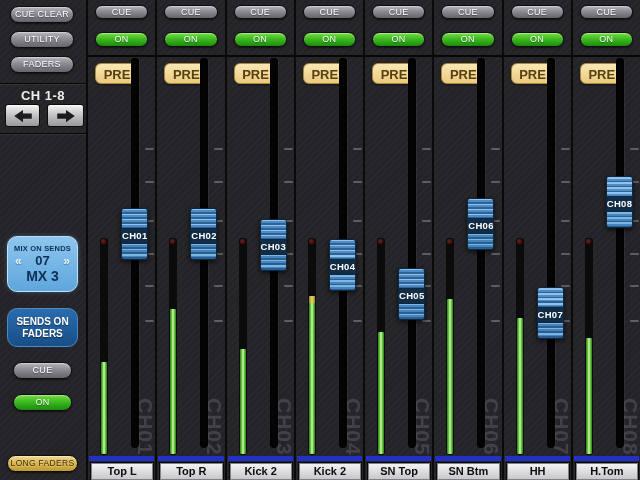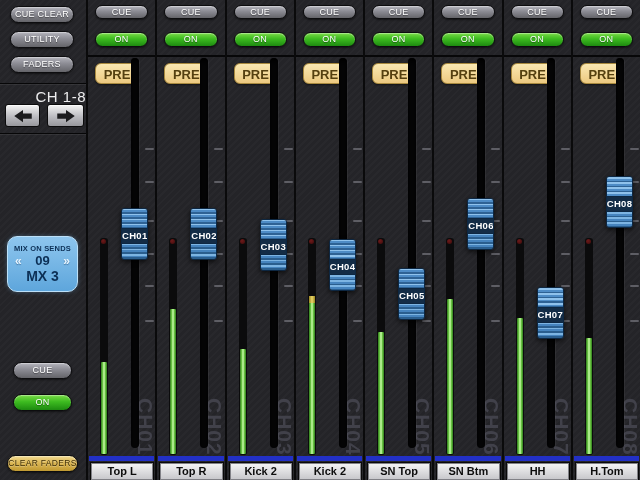--- a/index.html
+++ b/index.html
@@ -25,21 +25,21 @@
   .pill.gold {background:linear-gradient(#f2db90,#dcb755 45%,#c09a32);color:#3d2e08;text-shadow:0 1px 0 rgba(255,255,255,.25);}
 
   
   .sidebar{
     position:relative;width:86px;flex:none;
     background:#242428;
     background-image:repeating-linear-gradient(135deg,rgba(255,255,255,.018) 0 2px,transparent 2px 5px);
   }
   .sb-top{position:absolute;left:10px;width:64px;height:17px;line-height:15px;}
   .sb-div{position:absolute;left:0;right:0;height:1px;background:#060607;box-shadow:0 1px 0 rgba(255,255,255,.07);}
-  .bank-label{position:absolute;top:88px;left:0;width:100%;text-align:right;color:#ececee;font-size:15px;font-weight:normal;letter-spacing:.5px;}
+  .bank-label{position:absolute;top:88px;left:0;width:100%;text-align:center;color:#ececee;font-size:13px;font-weight:bold;letter-spacing:.5px;}
   .arrow-btn{
     position:absolute;top:104px;height:23px;border:1px solid #0b0b0c;border-radius:3px;
     background:linear-gradient(#f4f4f4,#bcbcc1 55%,#98989d);
     display:flex;align-items:center;justify-content:center;
     box-shadow:inset 0 1px 0 rgba(255,255,255,.7);box-sizing:border-box;
   }
   .arrow-left{left:5px;width:35px;}
   .arrow-right{left:47px;width:37px;}
   .mix-panel{
     position:absolute;top:236px;left:7px;width:71px;height:56px;border-radius:10px;
@@ -145,30 +145,31 @@
           <path d="M2 5 H12 V1 L22 8 L12 15 V11 H2 Z" fill="#1c1c1e"></path>
         </svg>
     </div>
 
     <div class="sb-div" style="top:133px"></div>
 
     <div class="mix-panel">
       <div class="mix-title">MIX ON SENDS</div>
       <div class="mix-row">
         <span class="mix-chev">«</span>
-        <span class="mix-num">09</span>
+        <span class="mix-num">07</span>
         <span class="mix-chev">»</span>
       </div>
       <div class="mix-name">MX 3</div>
     </div>
 
+    <div class="sends">SENDS ON FADERS</div>
 
     <div class="pill gray  sb-cue">CUE</div>
     <div class="pill green sb-on">ON</div>
-    <div class="pill gold  sb-long">CLEAR FADERS</div>
+    <div class="pill gold  sb-long">LONG FADERS</div>
   </div>
 
   <div class="strips">
       <div class="strip">
     <div class="pill gray ch-cue">CUE</div>
     <div class="pill green ch-on">ON</div>
     <div class="strip-div"></div>
     <div class="pre-badge">PRE</div>
     <div class="watermark">CH01</div>
     <div class="meter">

